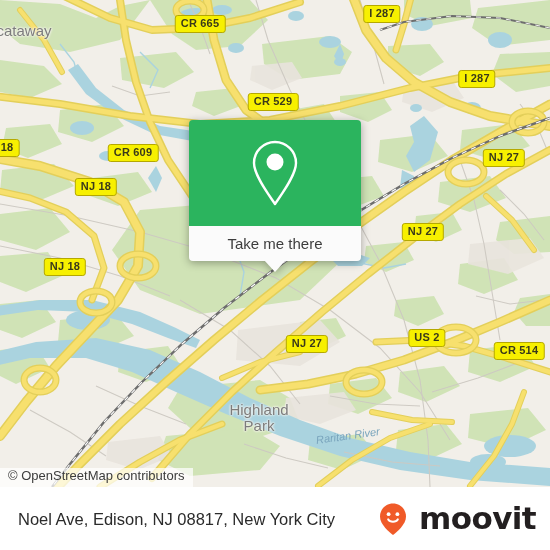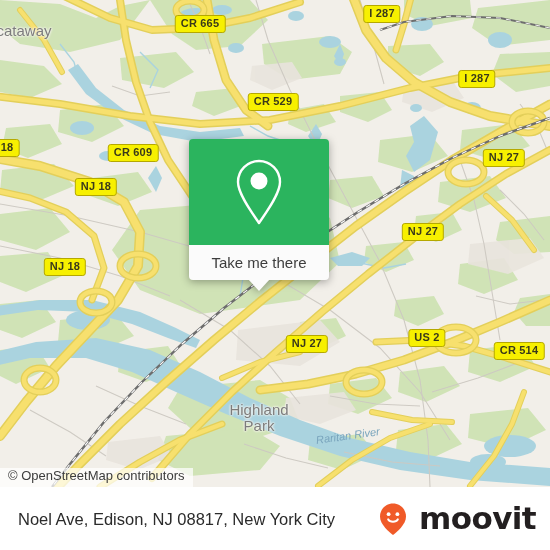--- a/index.html
+++ b/index.html
@@ -79,22 +79,22 @@
     line-height: 16px;
     padding: 0 8px 3px 8px;
     font-family: "Liberation Sans", sans-serif;
     white-space: nowrap;
   }
 
   
   #popup {
     position: absolute;
     left: 189px;
-    top: 139px;
-    width: 140px;
+    top: 120px;
+    width: 172px;
     filter: drop-shadow(0 2px 4px rgba(0,0,0,0.33));
   }
   #popup-top {
     height: 106px;
     background: #2bb45e;
     border-radius: 4px 4px 0 0;
     display: flex;
     align-items: center;
     justify-content: center;
   }

